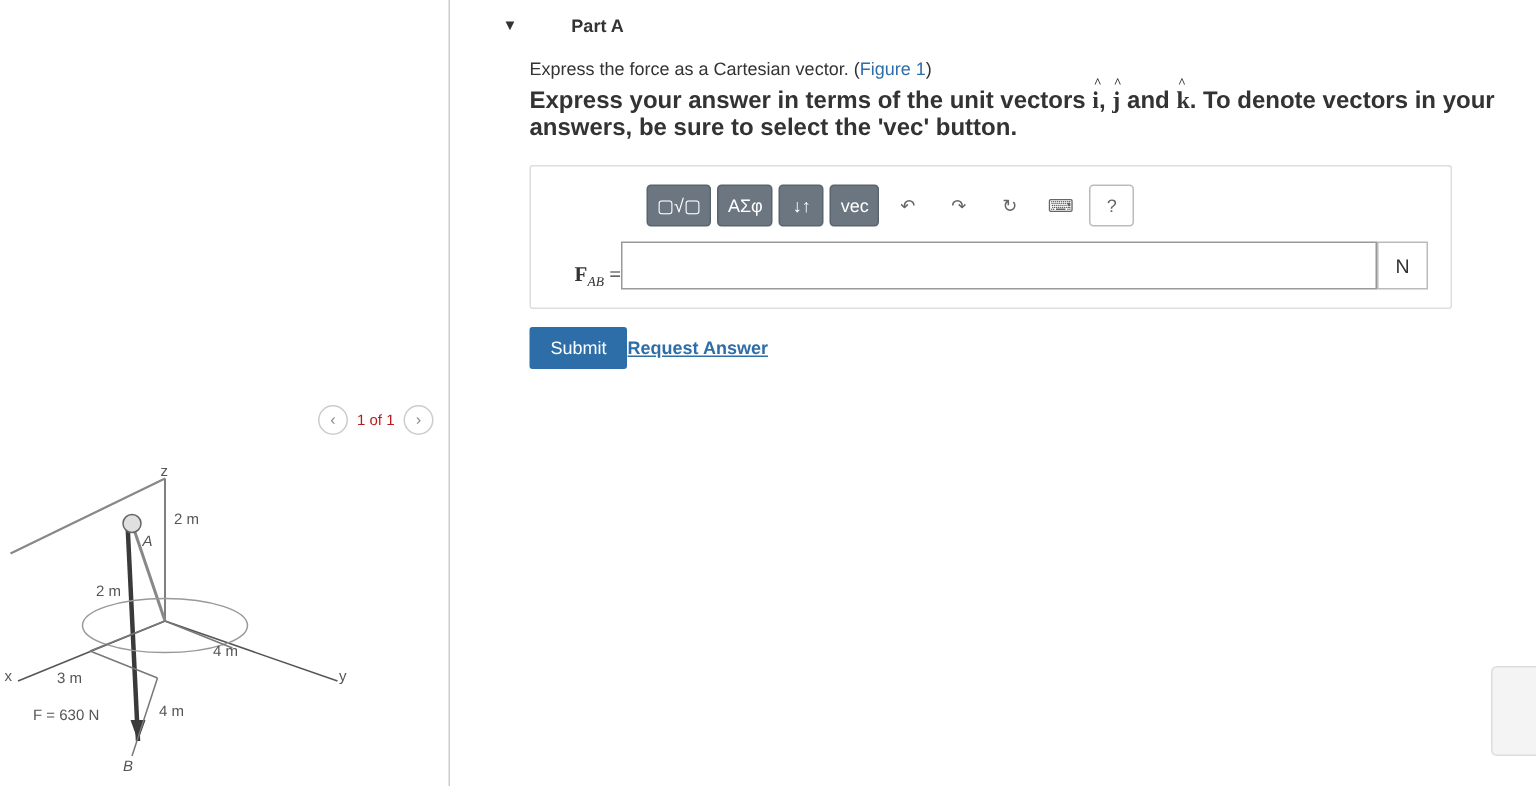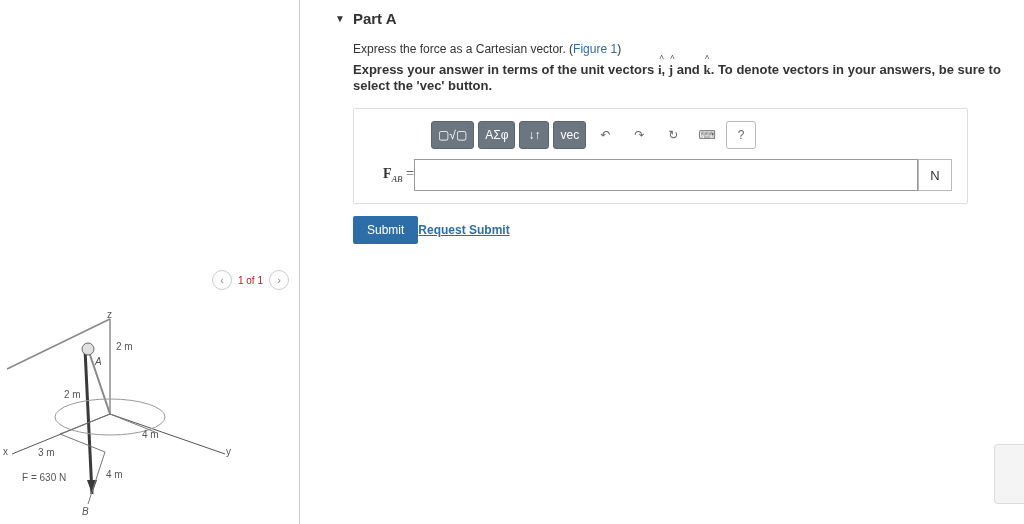--- a/index.html
+++ b/index.html
@@ -6,34 +6,34 @@
 body { font-family: Arial, Helvetica, sans-serif; font-size: 12px; color: #333; background: #fff; width: 1024px; height: 524px; position: relative; }
 .container { display: flex; width: 100%; height: 100%; }
 .left-panel { width: 300px; border-right: 1px solid #ccc; position: relative; padding-top: 265px; }
 .pager { position: absolute; top: 270px; right: 10px; display: flex; align-items: center; gap: 6px; }
 .pager-btn { width: 20px; height: 20px; border: 1px solid #ccc; border-radius: 50%; background: #fff; color: #888; cursor: pointer; font-size: 11px; display: flex; align-items: center; justify-content: center; }
 .pager-text { font-size: 10px; color: #b91c1c; }
 .figure { position: absolute; left: 0; bottom: 0; width: 235px; height: 230px; }
 .right-panel { flex: 1; padding: 10px 15px; }
 .part-header { display: flex; align-items: center; gap: 8px; margin-bottom: 15px; margin-left: 20px; }
 .caret { font-size: 10px; color: #333; }
-.part-title { font-weight: bold; font-size: 15px; }
+.part-title { font-weight: bold; font-size: 12px; margin-left: 28px; }
 .instructions { margin-left: 38px; margin-bottom: 15px; }
 .line1 { font-size: 12px; color: #333; margin-bottom: 6px; }
 .fig-link { color: #2e6ea8; }
-.line2 { font-size: 13px; font-weight: bold; color: #333; }
+.line2 { font-size: 16px; font-weight: bold; color: #333; }
 .vec-sym { font-family: 'Times New Roman', serif; font-weight: bold; }
 .vec-hat { position: relative; display: inline-block; }
 .vec-hat::after { content: '^'; position: absolute; top: -9px; left: 1px; font-size: 9px; }
 .answer-box { margin-left: 38px; border: 1px solid #ddd; border-radius: 2px; padding: 12px 15px; width: 615px; background: #fff; margin-bottom: 12px; }
 .toolbar { display: flex; align-items: center; gap: 4px; margin-left: 62px; margin-bottom: 10px; }
 .tool-btn { height: 28px; min-width: 30px; padding: 0 6px; border: 1px solid #5a646e; background: #6c7680; color: #fff; border-radius: 3px; font-size: 12px; cursor: pointer; display: flex; align-items: center; justify-content: center; }
 .tool-btn.light { background: #fff; color: #666; border-color: #bbb; }
 .tool-btn.light.noborder { border: none; background: transparent; }
-.input-row { display: flex; align-items: center; }
+.input-row { display: flex; align-items: flex-end; }
 .input-label { font-family: 'Times New Roman', serif; font-size: 14px; min-width: 45px; text-align: right; }
 .answer-input { flex: 1; height: 32px; border: 1px solid #999; padding: 4px 6px; font-size: 13px; }
 .unit-box { width: 34px; height: 32px; border: 1px solid #bbb; display: flex; align-items: center; justify-content: center; font-size: 13px; }
 .submit-row { margin-left: 38px; display: flex; align-items: center; gap: 0; margin-bottom: 30px; }
 .submit-btn { background: #2e6ea8; color: #fff; border: none; padding: 7px 14px; font-size: 12px; border-radius: 2px; cursor: pointer; }
 .request-link { color: #2e6ea8; font-size: 12px; font-weight: bold; text-decoration: underline; cursor: pointer; }
 .provide-fb { color: #2e6ea8; font-size: 13px; margin-left: 5px; cursor: pointer; }
 .pill { position: absolute; right: 0; bottom: 20px; width: 30px; height: 60px; background: #f4f4f4; border: 1px solid #ddd; border-right: none; border-radius: 4px 0 0 4px; }
 .fig-label { position: absolute; font-size: 10px; color: #555; }
 </style>
@@ -108,19 +108,19 @@
         <span class="input-label">
           <b>F</b><sub style="font-style:italic;font-size:9px;">AB</sub><span> =</span>
         </span>
         <input class="answer-input" value="" style="">
         <div class="unit-box">N</div>
       </div>
     </div>
 
     <div class="submit-row">
       <button class="submit-btn">Submit</button>
-      <a class="request-link">Request Submit</a>
+      <a class="request-link">Request Answer</a>
     </div>
 
   </div>
 </div>
 
 <div class="pill"></div>
 
 </body></html>

